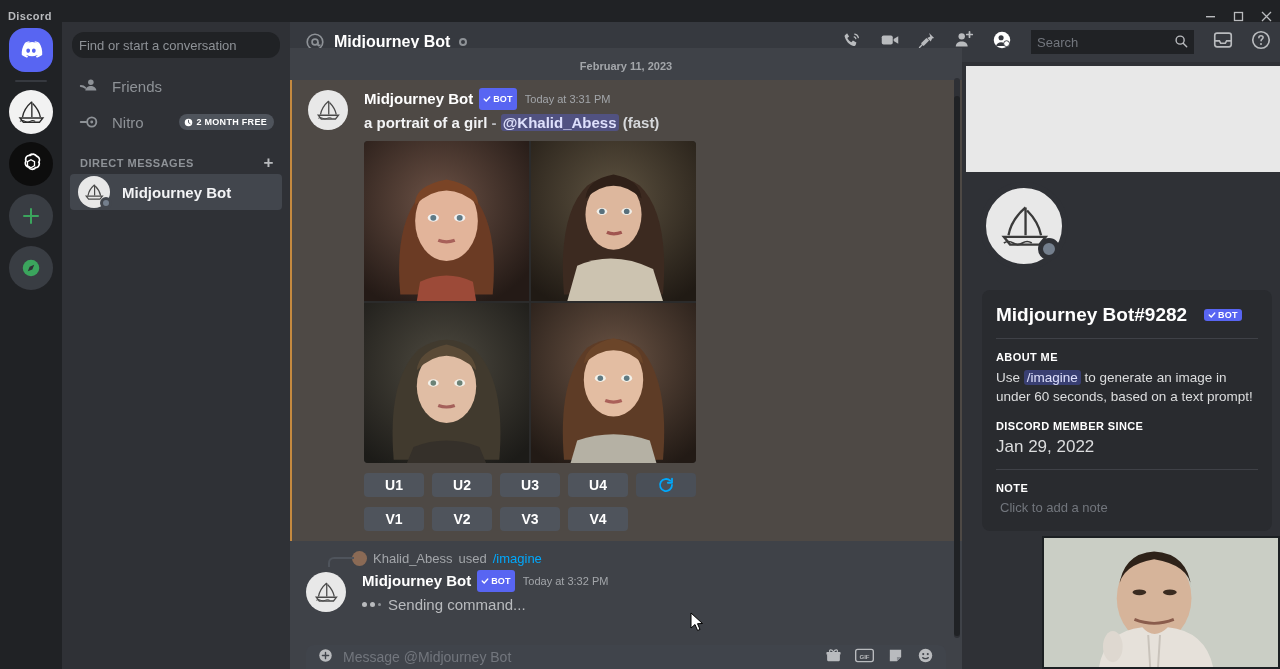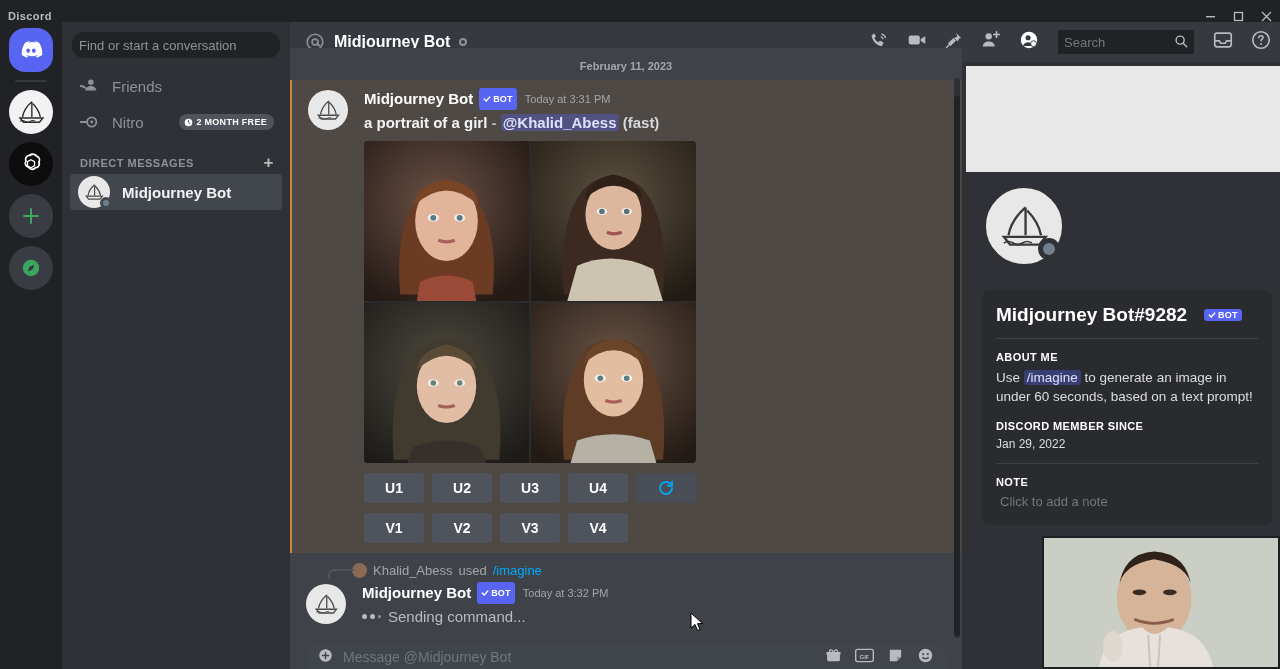--- a/index.html
+++ b/index.html
@@ -87,21 +87,21 @@
     position: absolute; left: 290px; top: 22px; width: 990px; height: 40px;
     background: #36393f; display: flex; align-items: center; padding: 0 8px 0 14px;
   }
   .chan-title { color: #fff; font-size: 16px; font-weight: bold; margin-left: 8px; }
   .chan-dot {
     width: 8px; height: 8px; border-radius: 50%; border: 2px solid #8e9297;
     margin-left: 9px;
   }
   .hdr-icons { margin-left: auto; display: flex; align-items: center; gap: 16px; color: #b9bbbe; }
   .search-box {
-    width: 136px; height: 24px; background: #202225; border-radius: 0;
+    width: 163px; height: 24px; background: #202225; border-radius: 0;
     display: flex; align-items: center; padding: 0 6px; margin: 0 2px;
   }
   .search-box span { color: #72767d; font-size: 13px; }
   .search-box .mag { margin-left: auto; }
 
   
   .chat {
     position: absolute; left: 290px; top: 48px; width: 672px; height: 607px;
     background: #3f4248; overflow: hidden;
   }
@@ -135,21 +135,21 @@
 
   .grid {
     width: 332px; height: 322px; margin-top: 10px; border-radius: 4px;
     overflow: hidden; display: grid; grid-template-columns: 1fr 1fr;
     grid-template-rows: 1fr 1fr; gap: 2px; background: #2b2b2b;
   }
   .cell { position: relative; overflow: hidden; }
 
   .btnrow { display: flex; gap: 8px; margin-top: 10px; }
   .mjbtn {
-    width: 60px; height: 30px; background: #4f545c; border-radius: 4px;
+    width: 60px; height: 24px; background: #4f545c; border-radius: 4px;
     color: #fff; font-size: 14px; font-weight: bold;
     display: flex; align-items: center; justify-content: center;
   }
   .mjbtn.refresh { background: #4a4f57; }
 
   .sysmsg {
     display: flex; align-items: center; gap: 6px; padding: 10px 16px 0 62px;
     color: #a3a6aa; font-size: 13px; position: relative;
   }
   .sysmsg .link { color: #00a8fc; }
@@ -206,21 +206,21 @@
   }
   .prof-card {
     position: absolute; left: 20px; top: 228px; width: 290px;
     background: #292b2f; border-radius: 8px; padding: 14px 14px 16px 14px;
   }
   .prof-name { color: #fff; font-size: 19px; font-weight: bold; display: flex; align-items: center; gap: 17px; }
   .prof-hr { height: 1px; background: #3f4147; margin: 12px 0 12px 0; }
   .prof-label { color: #fff; font-size: 11px; font-weight: bold; letter-spacing: .4px; }
   .prof-text { color: #dcddde; font-size: 13.5px; line-height: 19px; margin-top: 5px; }
   .slash { background: rgba(88,101,242,.35); color: #dee0fc; border-radius: 3px; padding: 0 3px; }
-  .prof-sub { color: #dcddde; font-size: 12px; margin-top: 5px; }
+  .prof-sub { color: #dcddde; font-size: 17px; margin-top: 5px; }
   .note-ph { color: #72767d; font-size: 13px; margin-top: 6px; padding-left: 4px; }
 
   
   .webcam {
     position: absolute; left: 1042px; top: 536px; width: 238px; height: 133px;
     background: #6f7f74; overflow: hidden; border: 2px solid #1c2023;
   }
   .cursor { position: absolute; left: 690px; top: 612px; }
 </style>
 </head>

